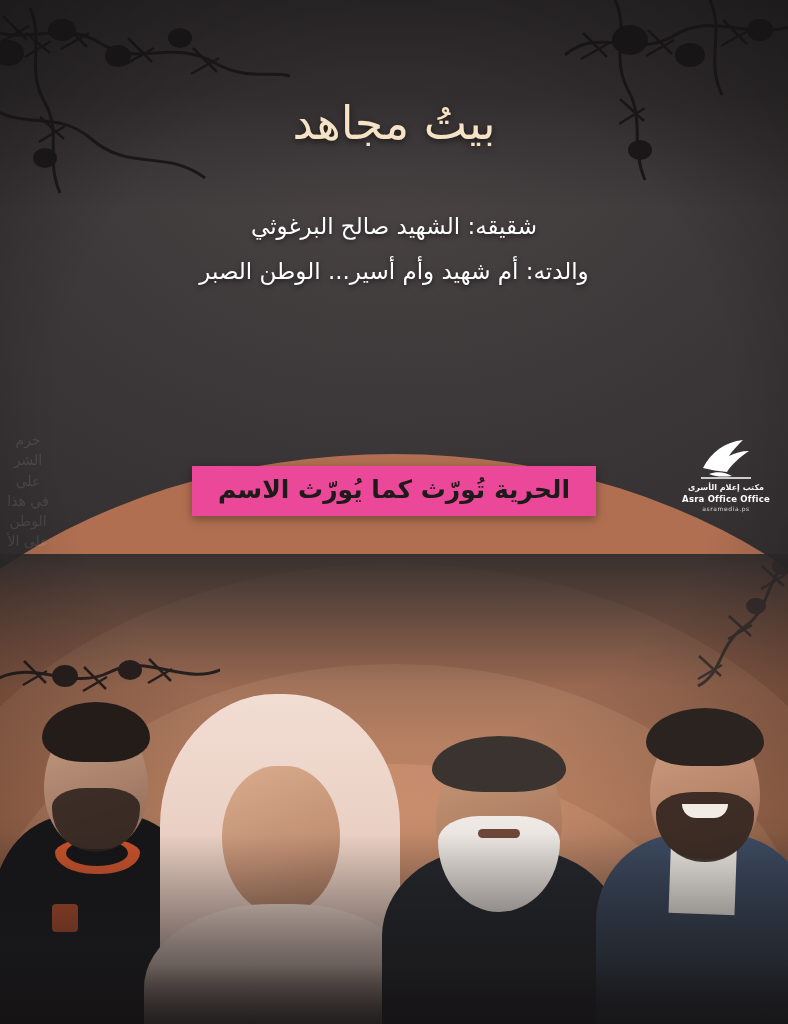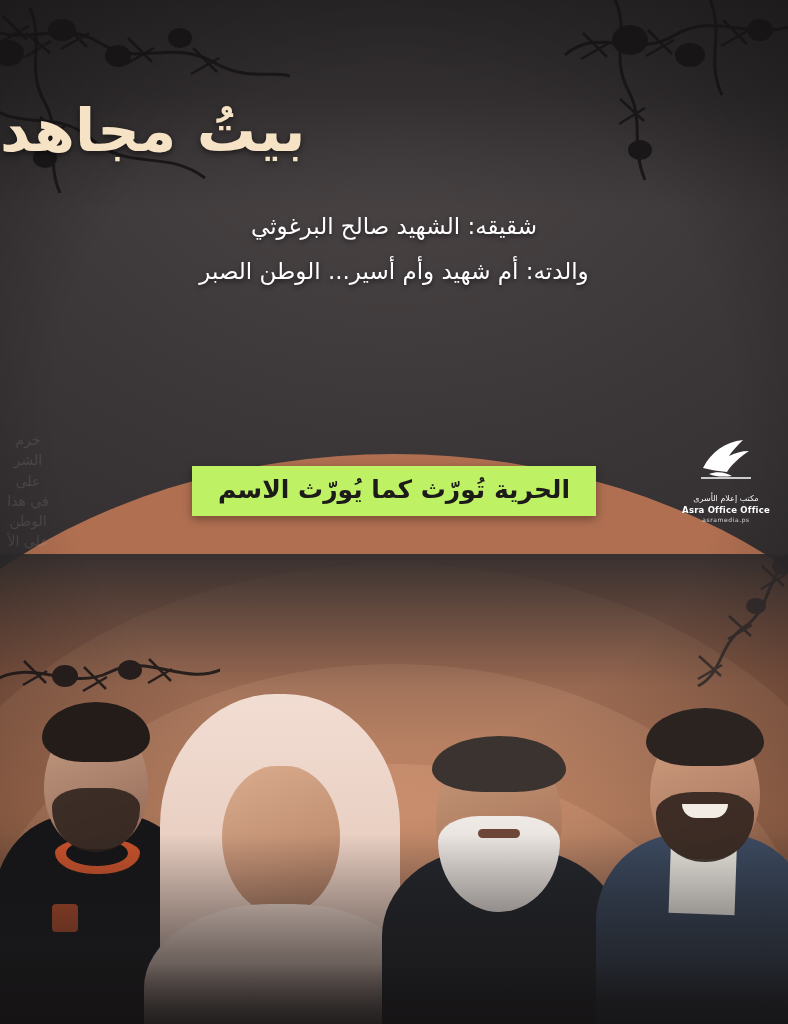--- a/index.html
+++ b/index.html
@@ -83,24 +83,24 @@
     opacity: 0.95;
   }
   .wire svg { display: block; }
 
   
   .title {
     position: absolute;
     top: 96px;
     left: 0;
     right: 0;
-    text-align: left;
+    text-align: center;
     color: #f6e2c4;
-    font-size: 59px;
-    font-weight: bold;
+    font-size: 46px;
+    font-weight: normal;
     letter-spacing: 0;
     text-shadow: 0 2px 6px rgba(0,0,0,0.55);
   }
   .lines {
     position: absolute;
     top: 212px;
     left: 26px;
     right: 26px;
     text-align: center;
     color: #ffffff;
@@ -114,44 +114,45 @@
   }
   .banner-wrap {
     position: absolute;
     top: 466px;
     left: 0;
     right: 0;
     text-align: center;
   }
   .banner {
     display: inline-block;
-    background: #bef264;
+    background: #ec4899;
     color: #1d1a1a;
     font-size: 25px;
     font-weight: bold;
     padding: 9px 26px 11px;
     line-height: 1.2;
     box-shadow: 0 3px 9px rgba(0,0,0,0.35);
   }
 
   
   .logo {
     position: absolute;
     top: 438px;
     left: 678px;
     width: 96px;
     text-align: center;
     color: #ffffff;
   }
   .logo .bird { display: block; margin: 0 auto; }
   .logo .logo-ar {
     font-size: 8px;
-    margin-top: 14px;
+    margin-top: 3px;
     letter-spacing: 0.3px;
     opacity: 0.95;
+    font-weight: bold;
   }
   .logo .logo-en {
     font-size: 8.5px;
     font-weight: bold;
     margin-top: 2px;
     letter-spacing: 0.2px;
   }
   .logo .logo-site {
     font-size: 6px;
     margin-top: 1px;

